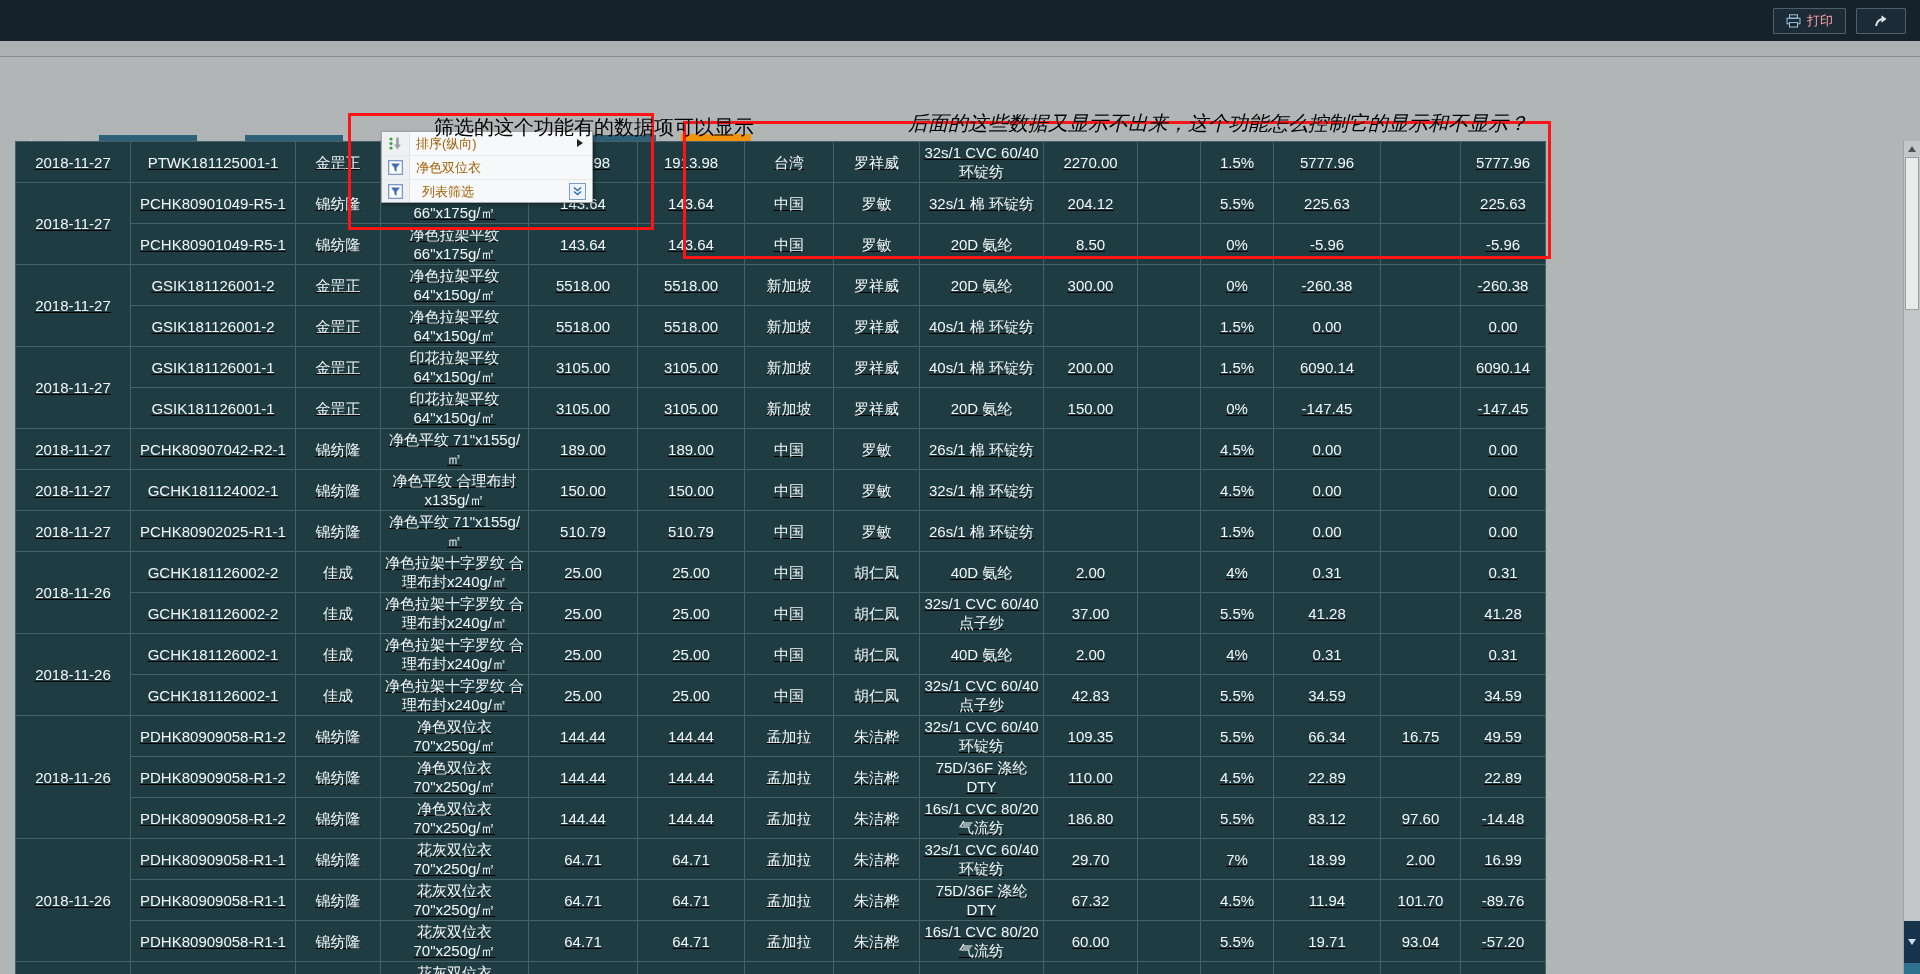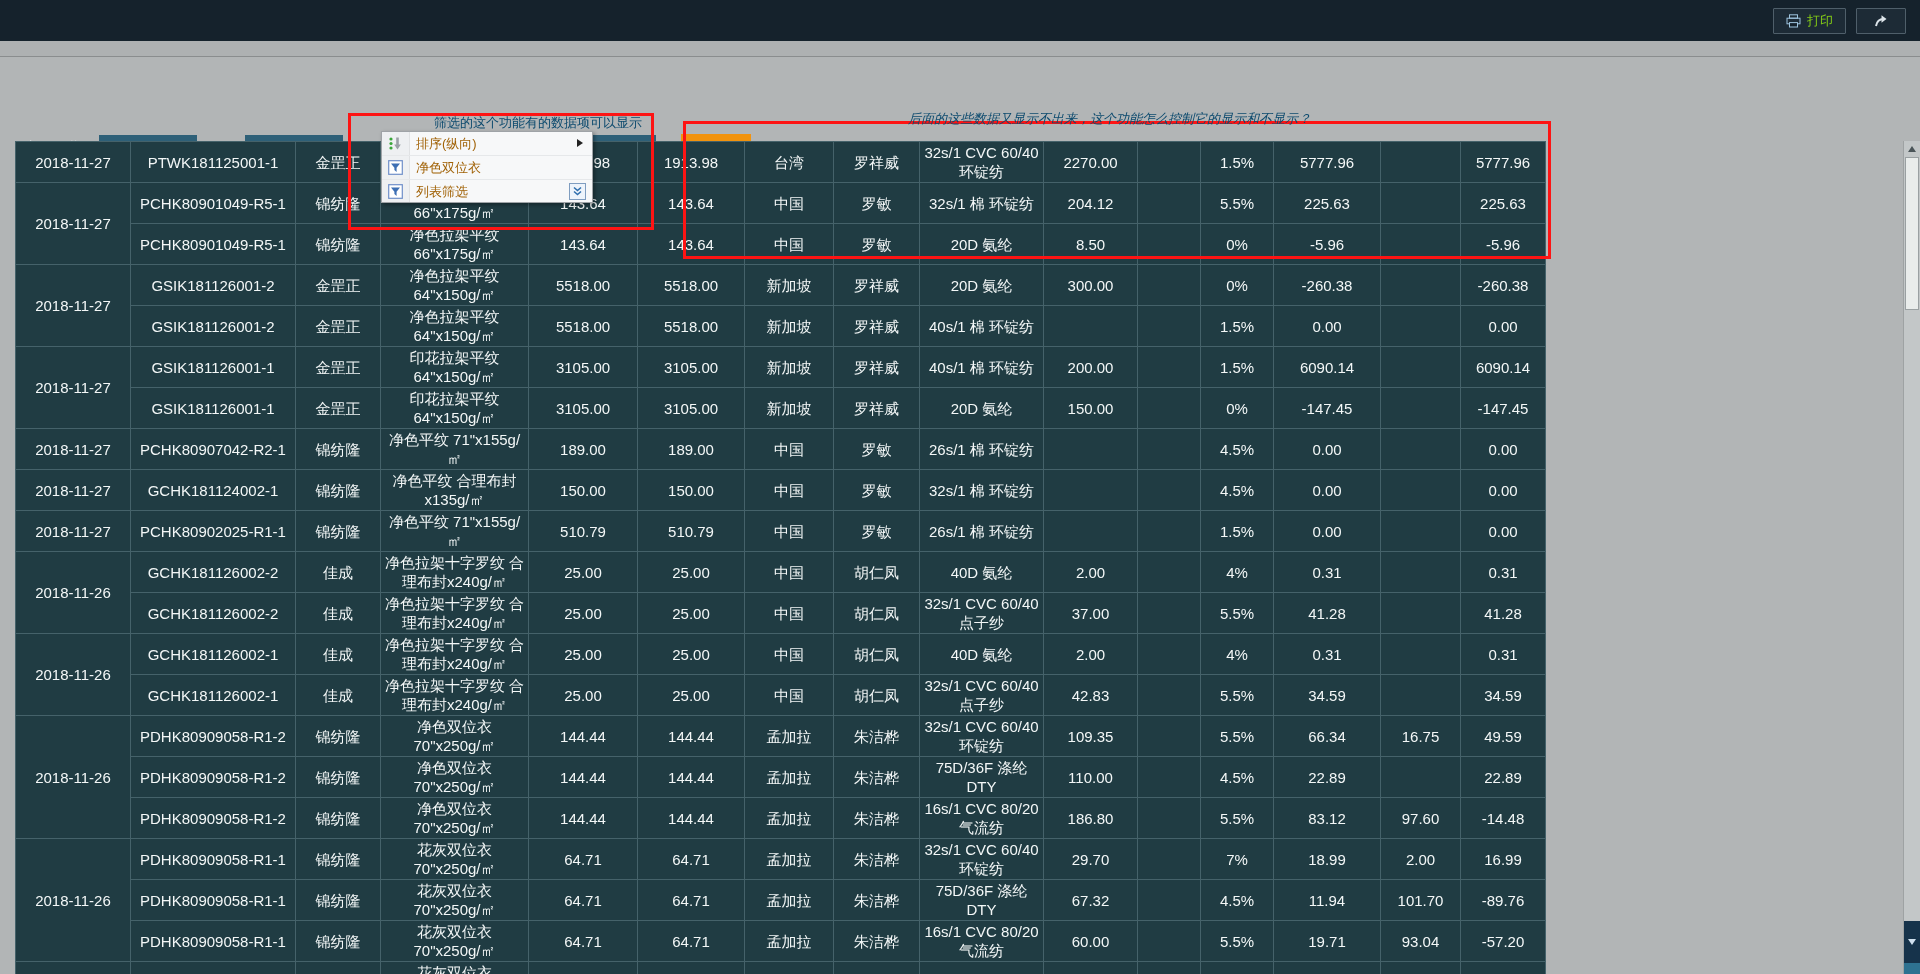--- a/index.html
+++ b/index.html
@@ -5,21 +5,21 @@
   html,body{margin:0;padding:0;}
   body{
     width:1920px;height:974px;position:relative;overflow:hidden;
     background:#b2b5b6;font-family:"Liberation Sans",sans-serif;
     -webkit-font-smoothing:antialiased;
   }
   
   .topbar{position:absolute;left:0;top:0;width:1920px;height:41px;background:#15222c;}
   .topbtn{
     position:absolute;top:8px;height:26px;border:1px solid #4f5f6a;background:#1d2b36;
-    color:#84cc16;font-size:13px;display:flex;align-items:center;gap:6px;padding:0 12px;
+    color:#fca5a5;font-size:13px;display:flex;align-items:center;gap:6px;padding:0 12px;
     box-sizing:border-box;border-radius:1px;cursor:pointer;
   }
   #btn-print{right:74px;}
   #btn-export{right:14px;width:50px;justify-content:center;}
   
   .midbar{position:absolute;left:0;top:41px;width:1920px;height:16px;background:#aeb1b2;border-bottom:1px solid #8a8d8e;box-sizing:border-box;}
   .filterbar{position:absolute;left:0;top:58px;width:1920px;height:83px;background:#b2b5b6;}
   .flabel{position:absolute;top:76px;height:28px;line-height:28px;color:#f4f6f7;font-size:15px;}
   .tealbox{
     position:absolute;top:77px;height:27px;background:#2e6078;color:#fff;
@@ -30,46 +30,46 @@
   .ddown{cursor:pointer;}
   .ddown .arr{
     position:absolute;right:8px;top:11px;width:0;height:0;
     border-left:5px solid transparent;border-right:5px solid transparent;border-top:6px solid #fff;
   }
   .querybtn{
     position:absolute;left:681px;top:76px;width:70px;height:28px;background:#f2930e;
     color:#2b2b2b;font-size:15px;border:none;cursor:pointer;text-align:center;line-height:28px;
   }
   
-  .rednote{position:absolute;color:#0c4a6e;font-size:13px;z-index:8;white-space:nowrap;}
+  .rednote{position:absolute;color:#000000;font-size:20px;z-index:8;white-space:nowrap;}
   #note-left{left:434px;top:114px;}
   #note-right{left:908px;top:110px;font-style:italic;}
   .redrect{position:absolute;border:3px solid #fd1414;z-index:7;pointer-events:none;}
   #rect-left{left:348px;top:113px;width:300px;height:111px;}
   #rect-right{left:683px;top:121px;width:862px;height:132px;}
   
-  .tablewrap{position:absolute;left:15px;top:141px;width:1531px;height:833px;overflow:hidden;}
+  .tablewrap{position:absolute;left:15px;top:141px;width:1531px;height:833px;overflow:hidden;text-decoration:underline;}
   table.grid{border-collapse:collapse;table-layout:fixed;width:1530px;}
   table.grid td{
     border:1px solid #45626a;background:#203c43;color:#f3f7f7;font-size:15px;
     text-align:center;vertical-align:middle;padding:0 2px;line-height:19px;
     white-space:pre-line;overflow:hidden;box-sizing:border-box;
   }
   table.grid tr{height:41px;}
   
   .menu{
     position:absolute;left:381px;top:131px;width:212px;height:72px;background:#f7f8f9;
     border:1px solid #9fa3a7;box-sizing:border-box;z-index:5;box-shadow:2px 2px 4px rgba(0,0,0,.35);
   }
   .menu .gutter{position:absolute;left:0;top:0;bottom:0;width:27px;background:#eef0f2;border-right:1px solid #e0e2e4;}
   .menu-item{
     position:relative;height:23px;display:flex;align-items:center;font-size:13px;color:#a16207;
     cursor:pointer;border-bottom:1px solid #e6e8ea;
   }
-  .menu-item:last-child{border-bottom:none;}
+  .menu-item:last-child{border-bottom:none;padding-left:6px;}
   .menu-item .mi-icon{position:absolute;left:6px;top:4px;width:15px;height:15px;}
   .menu-item .mi-label{margin-left:34px;}
   .menu-item .submenu-arrow{
     position:absolute;right:9px;top:7px;width:0;height:0;
     border-top:4px solid transparent;border-bottom:4px solid transparent;border-left:6px solid #222;
   }
   .expand-btn{
     position:absolute;right:6px;top:3px;width:17px;height:17px;border:1px solid #7f9dc0;
     background:#eef4fb;box-sizing:border-box;display:flex;align-items:center;justify-content:center;cursor:pointer;
   }

